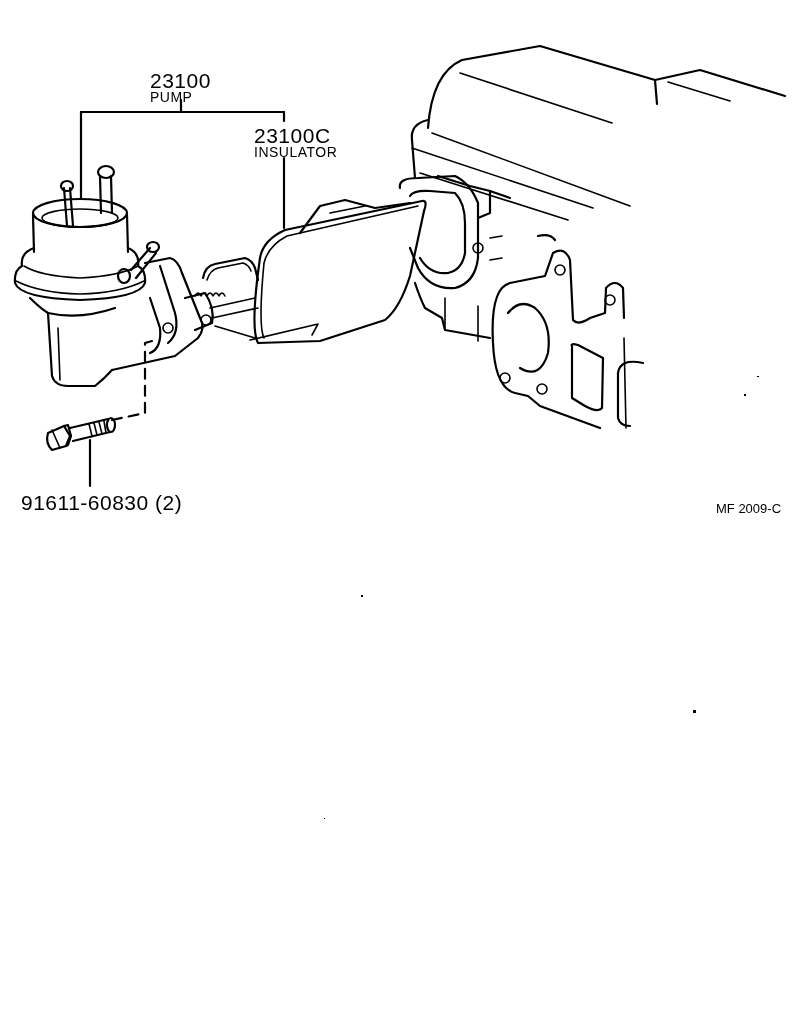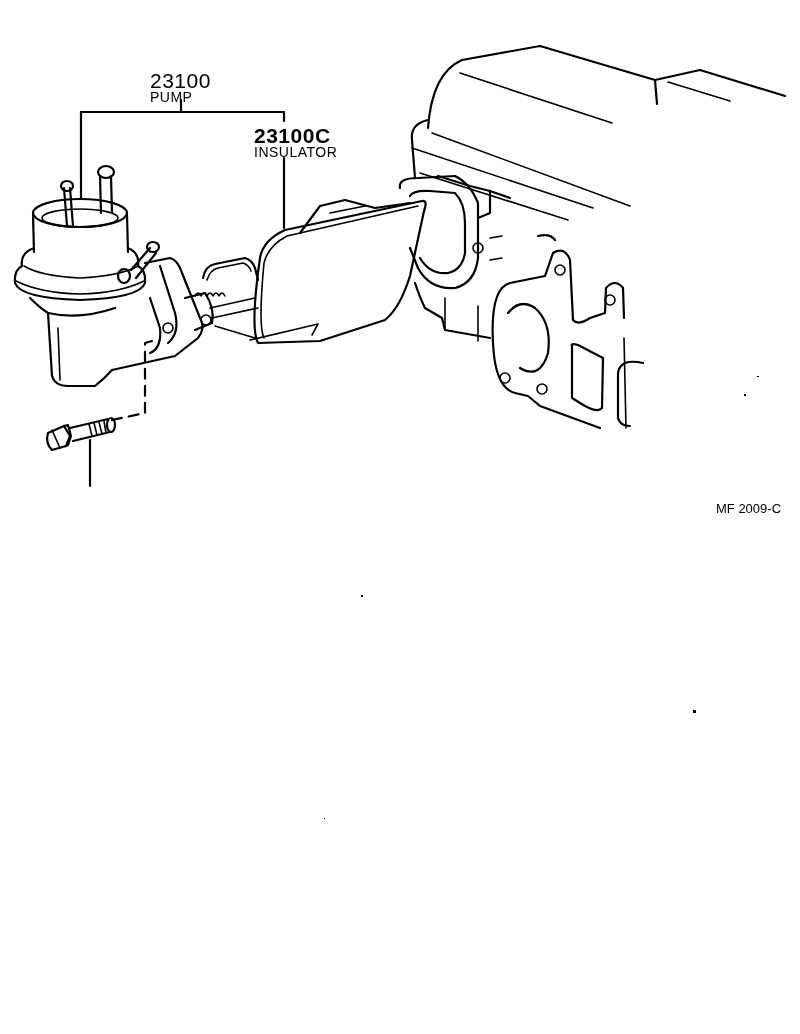--- a/index.html
+++ b/index.html
@@ -147,18 +147,19 @@
       <rect x="361" y="587" width="2" height="2" class="dot"></rect>
       <rect x="693" y="702" width="3" height="3" class="dot"></rect>
       <rect x="324" y="810" width="1" height="1" class="dot"></rect>
     </g>
   </svg>
 
   
   <div class="lbl partno" style="left:150px; top:62px;">23100</div>
   <div class="lbl partname" style="left:150px; top:82px;">PUMP</div>
 
-  <div class="lbl partno" style="left:254px; top:117px;font-weight:bold;">23100C</div>
+  <div class="lbl partno" style="left:254px; top:117px;">23100C</div>
   <div class="lbl partname" style="left:254px; top:137px;">INSULATOR</div>
 
+  <div class="lbl partno" style="left:21px; top:484px;">91611-60830 (2)</div>
 
   <div class="lbl ref" style="left:716px; top:494px;">MF 2009-C</div>
 </div>
 
 </body></html>

